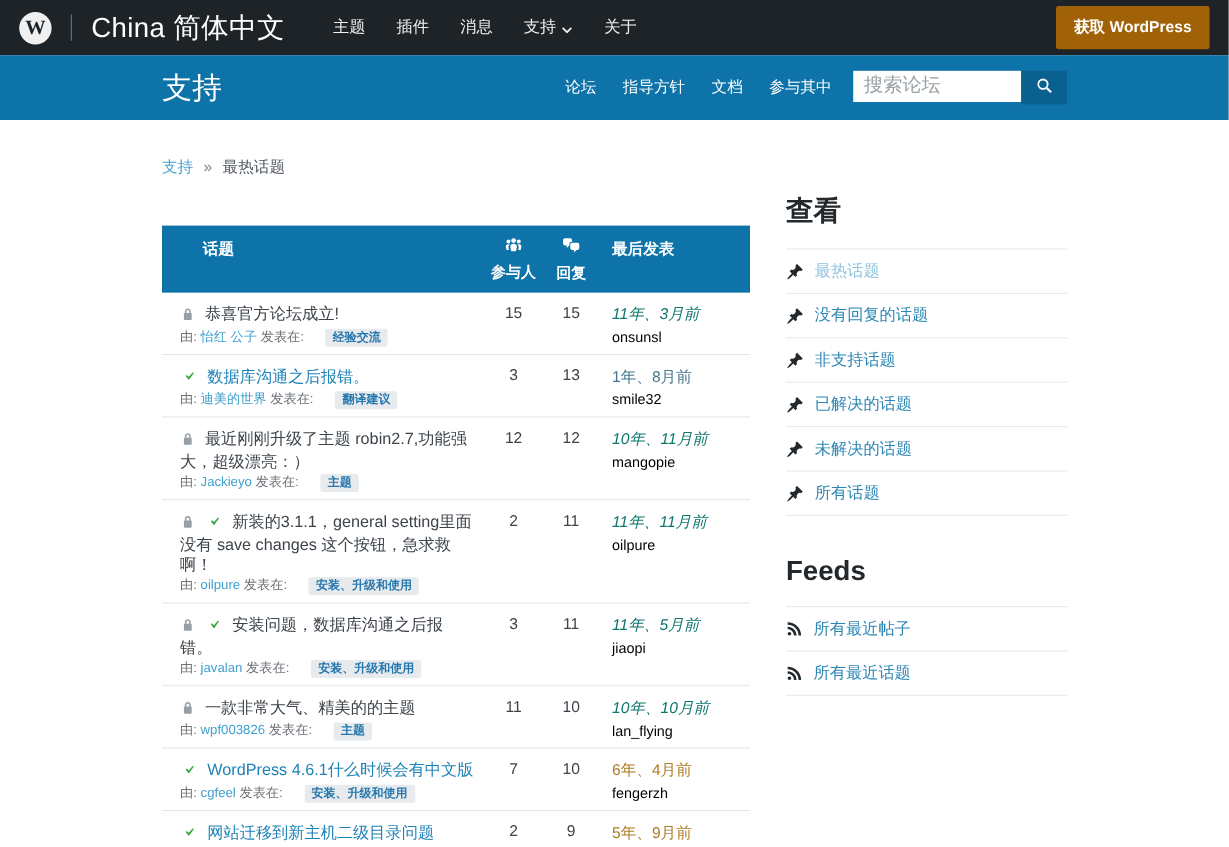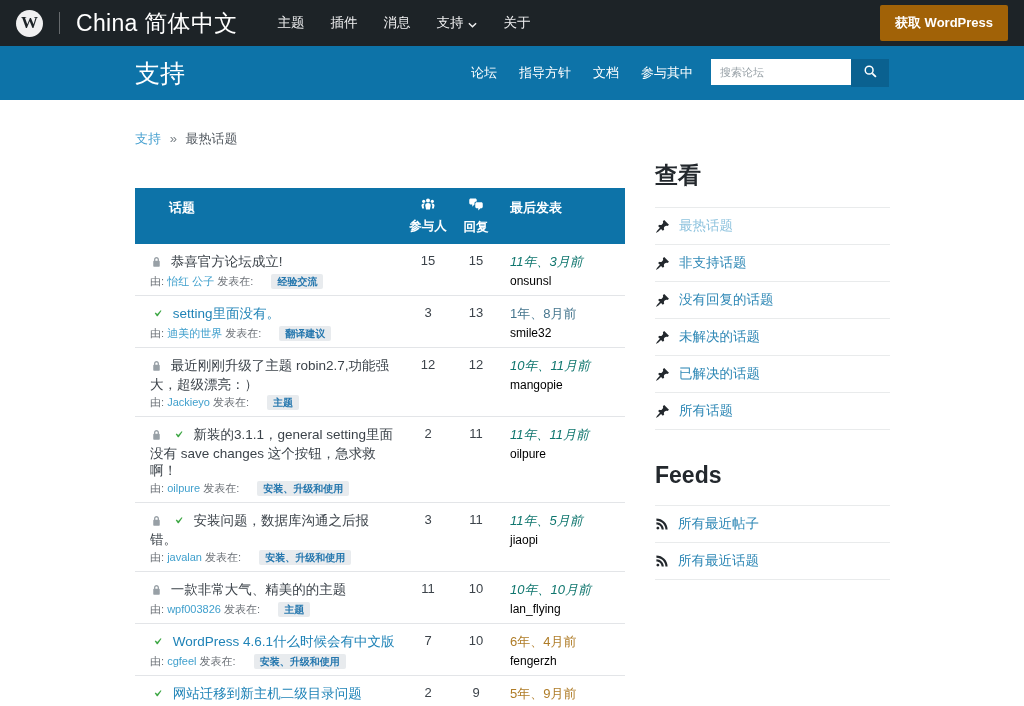--- a/index.html
+++ b/index.html
@@ -35,21 +35,21 @@
   
   .banner{ background:#0d73a8; height:54px; }
   .banner-inner{
     height:100%; margin:0 135px 0 135px; display:flex; align-items:center;
   }
   .banner-title{ color:#fff; font-size:25px; font-weight:400; }
   .banner-nav{ margin-left:auto; display:flex; align-items:center; gap:22px; }
   .banner-nav a{ color:#fff; font-size:13px; }
   .banner-search{ display:flex; margin-left:18px; }
   .banner-search input{
-    width:140px; height:26px; border:0; padding:0 9px; font-size:11px;
+    width:140px; height:26px; border:0; padding:0 9px; font-size:16px;
     font-family:"Liberation Sans", sans-serif; outline:none; color:#3c434a;
   }
   .banner-search input::placeholder{ color:#97a0a6; }
   .search-btn{
     width:38px; height:28px; border:0; background:#0a6190;
     display:flex; align-items:center; justify-content:center; cursor:pointer;
   }
 
   
   .breadcrumb{ margin:30px 0 0 135px; font-size:13px; color:#50575e; }
@@ -234,21 +234,21 @@
 
         <div class="t-row">
           <div class="c-topic">
             <div class="title-line">
               
               <span class="sicon">
                 <svg width="15" height="13" viewBox="0 0 20 20" fill="#3fa846">
                   <path d="M14.83 4.89l1.34.94-5.81 8.38H9.02L5.78 9.67l1.34-1.25 2.57 2.4z"></path>
                 </svg>
               </span>
-              <a class="topic-title link">setting里面没有。</a>
+              <a class="topic-title link">数据库沟通之后报错。</a>
             </div>
             <div class="byline">
               <span>由:</span>
               <a class="author">迪美的世界</a>
               <span>发表在:</span>
               <a class="forum-badge">翻译建议</a>
             </div>
           </div>
           <div class="c-num">3</div>
           <div class="c-num">13</div>
@@ -432,48 +432,48 @@
           </span>
           <a class="current">最热话题</a>
         </li>
 
         <li>
           <span class="licon">
             <svg width="15" height="15" viewBox="0 0 20 20" fill="#23282d">
               <path d="M10.44 3.02l1.82-1.82 6.36 6.35-1.83 1.82c-1.05-.68-2.48-.57-3.41.36l-.75.75c-.92.93-1.04 2.35-.35 3.41l-1.83 1.82-2.41-2.41-2.8 2.79c-.42.42-3.38 2.71-3.8 2.29s1.86-3.39 2.28-3.81l2.79-2.79L4.1 9.36l1.83-1.82c1.05.69 2.48.57 3.4-.36l.75-.75c.93-.92 1.05-2.35.36-3.41z"></path>
             </svg>
           </span>
-          <a>非支持话题</a>
+          <a>没有回复的话题</a>
         </li>
 
         <li>
           <span class="licon">
             <svg width="15" height="15" viewBox="0 0 20 20" fill="#23282d">
               <path d="M10.44 3.02l1.82-1.82 6.36 6.35-1.83 1.82c-1.05-.68-2.48-.57-3.41.36l-.75.75c-.92.93-1.04 2.35-.35 3.41l-1.83 1.82-2.41-2.41-2.8 2.79c-.42.42-3.38 2.71-3.8 2.29s1.86-3.39 2.28-3.81l2.79-2.79L4.1 9.36l1.83-1.82c1.05.69 2.48.57 3.4-.36l.75-.75c.93-.92 1.05-2.35.36-3.41z"></path>
             </svg>
           </span>
-          <a>没有回复的话题</a>
+          <a>非支持话题</a>
         </li>
 
         <li>
           <span class="licon">
             <svg width="15" height="15" viewBox="0 0 20 20" fill="#23282d">
               <path d="M10.44 3.02l1.82-1.82 6.36 6.35-1.83 1.82c-1.05-.68-2.48-.57-3.41.36l-.75.75c-.92.93-1.04 2.35-.35 3.41l-1.83 1.82-2.41-2.41-2.8 2.79c-.42.42-3.38 2.71-3.8 2.29s1.86-3.39 2.28-3.81l2.79-2.79L4.1 9.36l1.83-1.82c1.05.69 2.48.57 3.4-.36l.75-.75c.93-.92 1.05-2.35.36-3.41z"></path>
             </svg>
           </span>
-          <a>未解决的话题</a>
+          <a>已解决的话题</a>
         </li>
 
         <li>
           <span class="licon">
             <svg width="15" height="15" viewBox="0 0 20 20" fill="#23282d">
               <path d="M10.44 3.02l1.82-1.82 6.36 6.35-1.83 1.82c-1.05-.68-2.48-.57-3.41.36l-.75.75c-.92.93-1.04 2.35-.35 3.41l-1.83 1.82-2.41-2.41-2.8 2.79c-.42.42-3.38 2.71-3.8 2.29s1.86-3.39 2.28-3.81l2.79-2.79L4.1 9.36l1.83-1.82c1.05.69 2.48.57 3.4-.36l.75-.75c.93-.92 1.05-2.35.36-3.41z"></path>
             </svg>
           </span>
-          <a>已解决的话题</a>
+          <a>未解决的话题</a>
         </li>
 
         <li>
           <span class="licon">
             <svg width="15" height="15" viewBox="0 0 20 20" fill="#23282d">
               <path d="M10.44 3.02l1.82-1.82 6.36 6.35-1.83 1.82c-1.05-.68-2.48-.57-3.41.36l-.75.75c-.92.93-1.04 2.35-.35 3.41l-1.83 1.82-2.41-2.41-2.8 2.79c-.42.42-3.38 2.71-3.8 2.29s1.86-3.39 2.28-3.81l2.79-2.79L4.1 9.36l1.83-1.82c1.05.69 2.48.57 3.4-.36l.75-.75c.93-.92 1.05-2.35.36-3.41z"></path>
             </svg>
           </span>
           <a>所有话题</a>
         </li>

